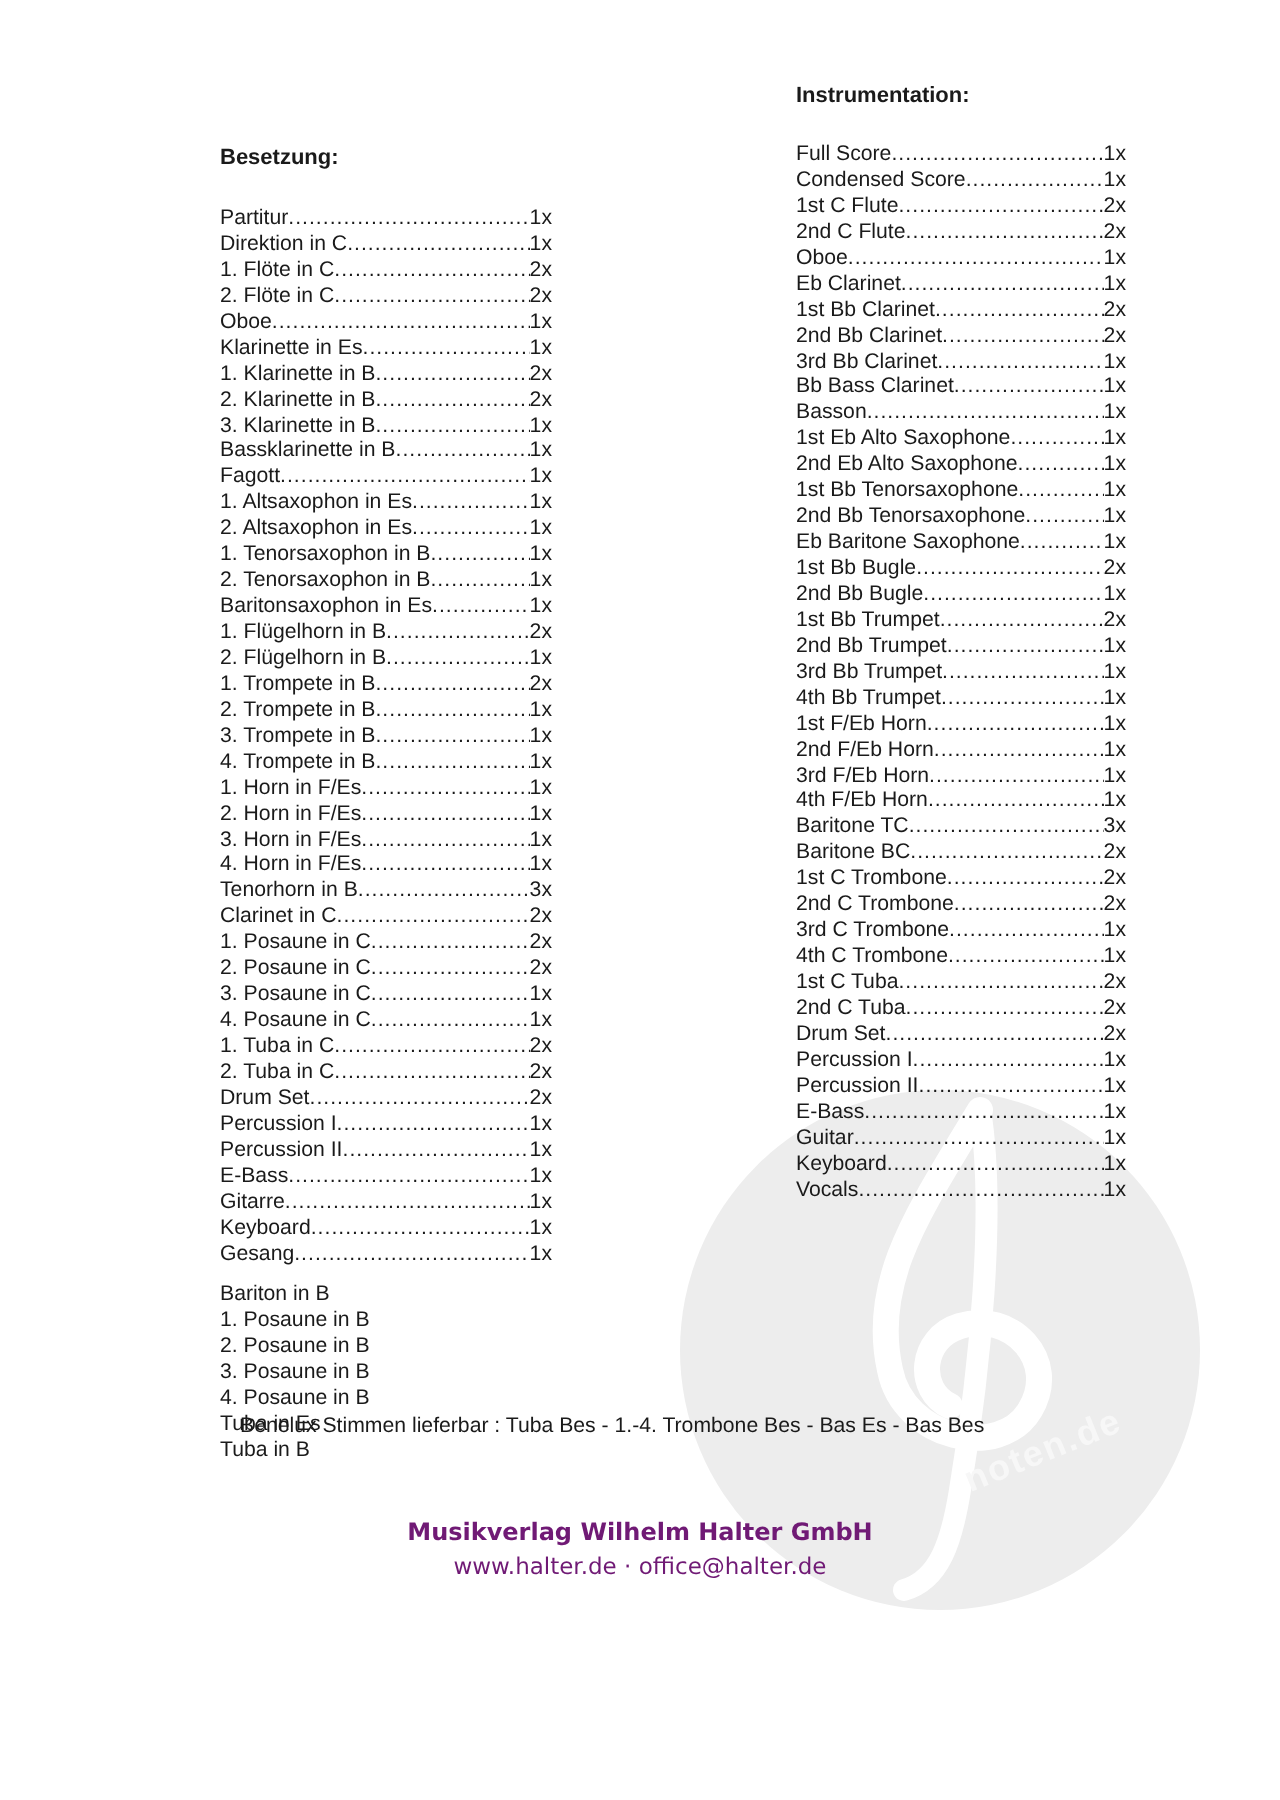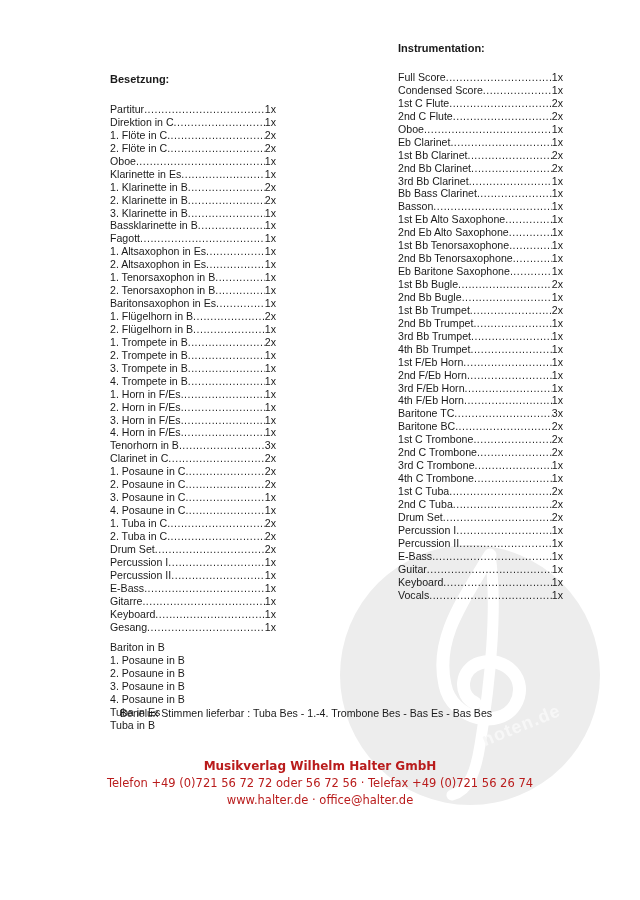--- a/index.html
+++ b/index.html
@@ -23,21 +23,21 @@
   .col-right .heading { margin-top: 2px; margin-bottom: 16px; }
   .row { display: flex; height: 12.95px; line-height: 12.95px; white-space: nowrap; overflow: hidden; }
   .row .name { flex: 0 0 auto; }
   .row .dots { flex: 1 1 auto; overflow: hidden; letter-spacing: 0.5px; }
   .row .dots::after { content: "................................................................................................................"; }
   .row .count { flex: 0 0 auto; }
   .extras { margin-top: 8px; }
   .extras .row { display: block; }
   .footnote { position: absolute; z-index: 1; left: 120px; top: 707px; font-size: 10.6px; text-align: center; }
   .publisher { position: absolute; z-index: 1; left: 0; width: 640px; top: 757px; text-align: center;
-    font-family: "DejaVu Sans", sans-serif; color: #b91c1c; }
+    font-family: "DejaVu Sans", sans-serif; color: #701a75; }
   .publisher .pub-name { font-weight: bold; font-size: 12px; line-height: 18px; }
   .publisher .pub-line { font-size: 11.5px; line-height: 17px; }
 </style>
 </head>
 <body>
 
 <div class="watermark">
   <svg width="260" height="260" viewBox="0 0 260 260">
     <path d="M150 10 C120 60, 95 95, 105 140 C112 175, 160 185, 175 160 C190 135, 165 110, 140 118 C120 124, 118 150, 135 158" fill="none" stroke="#ffffff" stroke-width="13" stroke-linecap="round"></path>
     <path d="M150 10 C158 60, 150 140, 140 200 C136 225, 130 245, 112 250" fill="none" stroke="#ffffff" stroke-width="11" stroke-linecap="round"></path>
@@ -473,15 +473,14 @@
         <span class="dots"></span>
         <span class="count">1x</span>
       </div>
     </div>
 </div>
 
 <div class="footnote">Benelux Stimmen lieferbar : Tuba Bes - 1.-4. Trombone Bes - Bas Es - Bas Bes</div>
 
 <div class="publisher">
   <div class="pub-name">Musikverlag Wilhelm Halter GmbH</div>
-  <div class="pub-line">Telefon +49 (0)721 56 72 72 oder 56 72 56 · Telefax +49 (0)721 56 26 74</div>
   <div class="pub-line">www.halter.de · office@halter.de</div>
 </div>
 
 </body></html>

